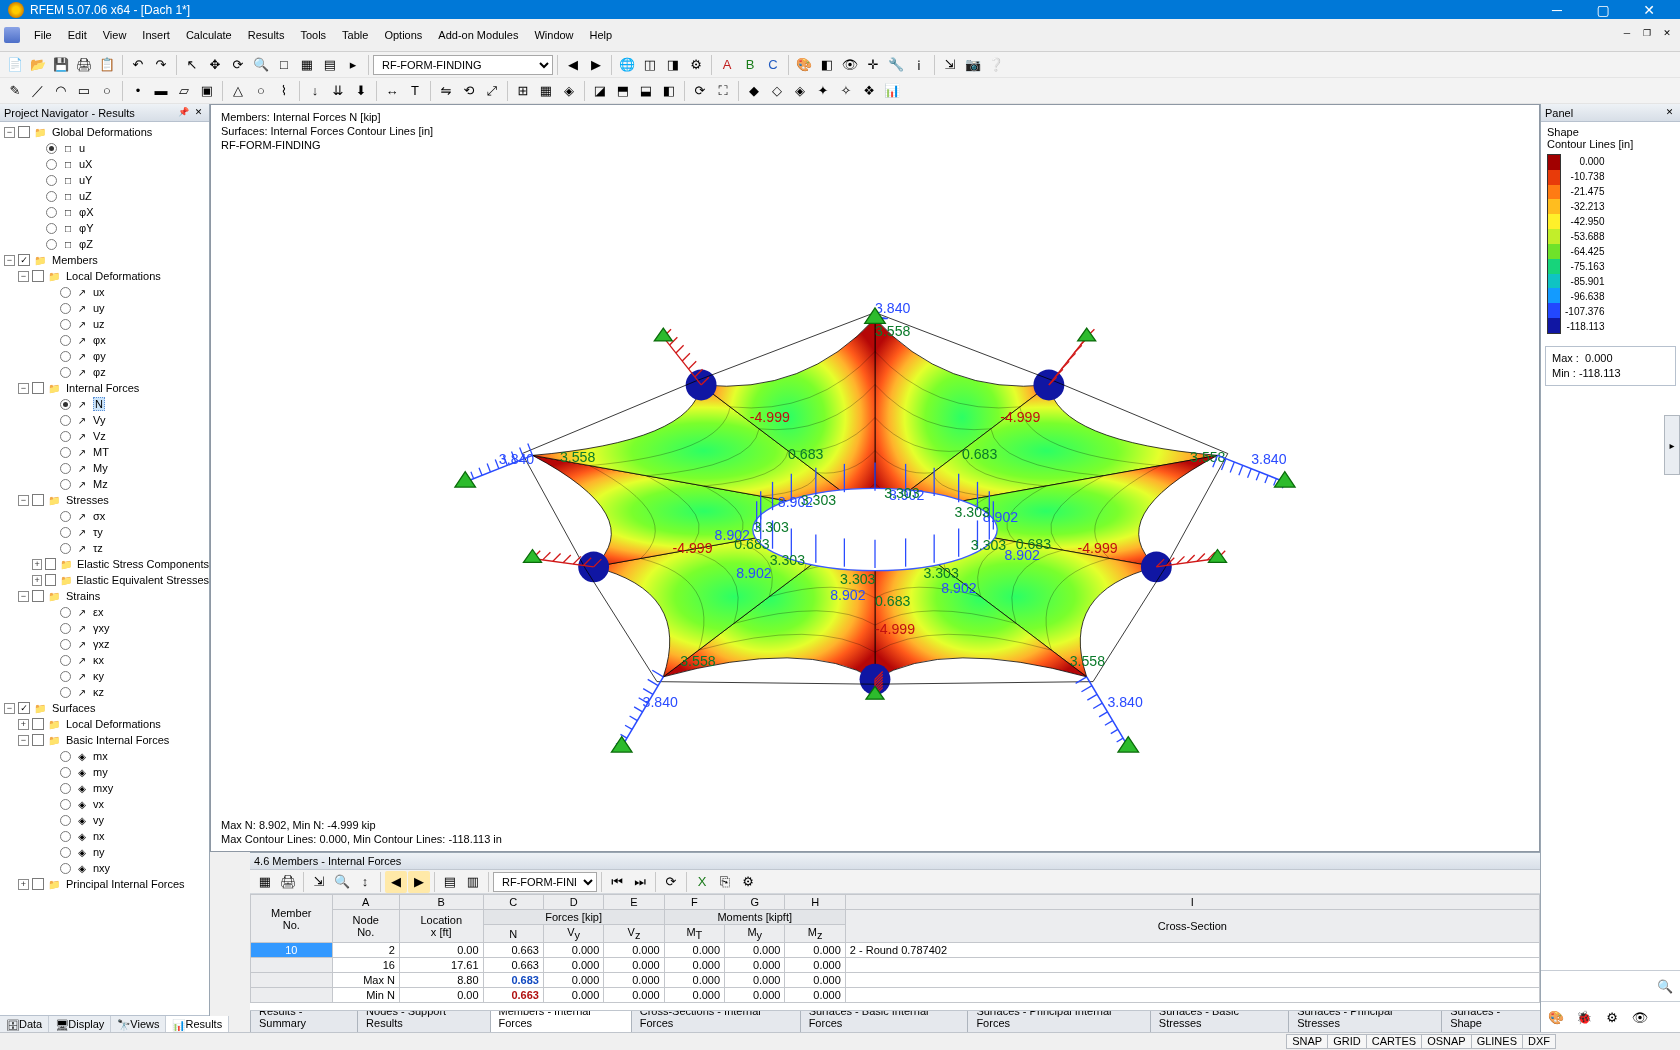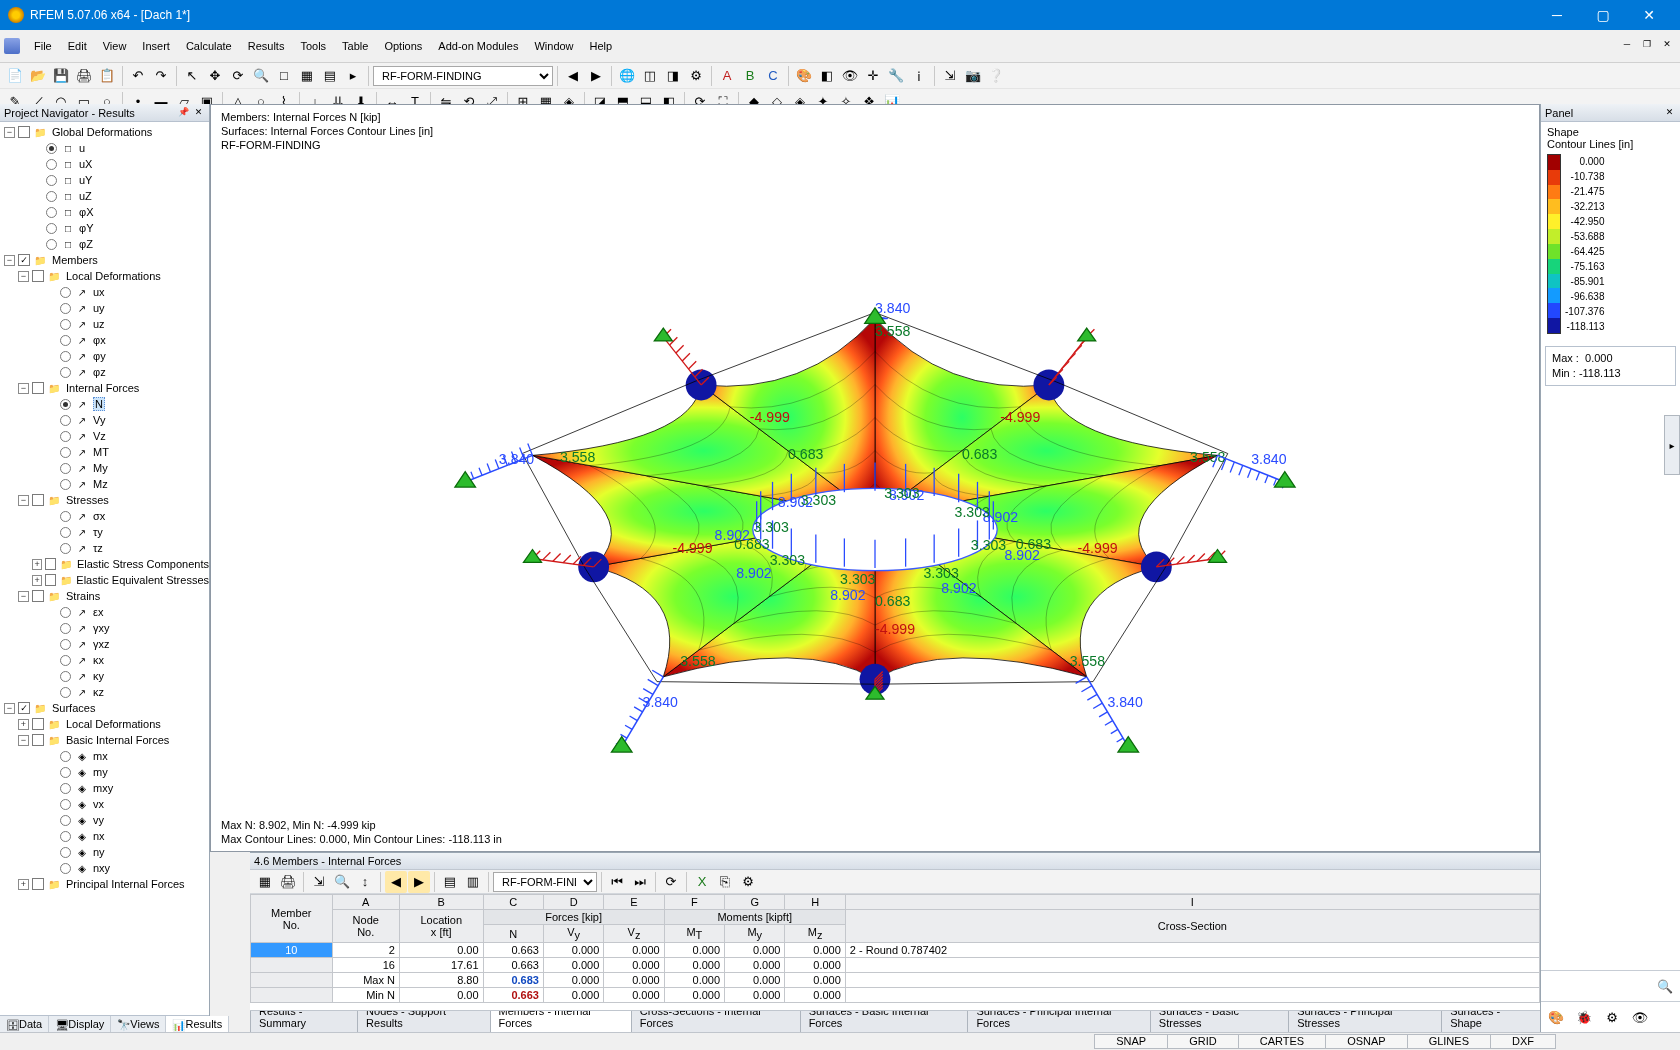--- a/index.html
+++ b/index.html
@@ -1,19 +1,19 @@
 <!DOCTYPE html>
 <html><head>
 <meta charset="utf-8">
 <style>
 * { box-sizing: border-box; margin: 0; padding: 0; font-family: "Segoe UI", Tahoma, sans-serif; font-size: 11px; }
 html, body { width: 100%; height: 100%; overflow: hidden; background: #f0f0f0; }
 
 
-.titlebar { height: 30px; background: #0078d7; color: #fff; display: flex; align-items: center; padding: 0 8px; }
+.titlebar { height: 19px; background: #0078d7; color: #fff; display: flex; align-items: center; padding: 0 8px; }
 .titlebar .app-icon { width: 16px; height: 16px; background: radial-gradient(circle,#ffcc00 30%,#d08000 70%); border-radius: 50%; margin-right: 6px; }
 .titlebar .title { flex: 1; font-size: 12px; }
 .titlebar .win-controls { display: flex; gap: 0; }
 .titlebar .win-btn { width: 46px; height: 30px; display: flex; align-items: center; justify-content: center; font-size: 14px; cursor: pointer; }
 
 
 .menubar { height: 22px; background: #f0f0f0; display: flex; align-items: center; padding: 16px 4px; border-bottom: 1px solid #d0d0d0; }
 .menubar .menu-icon { width: 16px; height: 16px; margin-right: 6px; background: linear-gradient(#8aa3e6,#4d6fc8); border-radius: 2px; }
 .menubar .menu-item { padding: 2px 8px; cursor: pointer; }
 .menubar .menu-item:first-letter { text-decoration: underline; }
@@ -84,21 +84,21 @@
 table.grid .rowhdr { background:#ecedef; }
 table.grid .rowhdr.active { background:#3399ff; color:#fff; }
 table.grid .bluebold { color:#1149c0; font-weight:bold; }
 table.grid .redbold { color:#b01010; font-weight:bold; }
 .results-tabs { height:22px; display:flex; background:#e9edf2; border-top:1px solid #c0c6ce; overflow:hidden; align-items:flex-end;justify-content:center; }
 .res-tab { padding:3px 8px; border:1px solid #adb4bd; border-bottom:none; background:#e5e8ed; margin-right:-1px; font-size:11px; cursor:pointer; border-radius:3px 3px 0 0; }
 .res-tab.active { background:#fff; }
 
 
 .statusbar { position:absolute; bottom:0; left:0; right:0; height:18px; background:#f0f0f0; border-top:1px solid #c0c5cc; display:flex; align-items:center; font-size:11px; padding:0 4px; }
-.statusbar .sb-cell { border:1px solid #b6bbc2; padding:0 21px; height:15px; line-height:13px; margin-left:-1px; background:#f6f6f6; }
+.statusbar .sb-cell { border:1px solid #b6bbc2; padding:0 5px; height:15px; line-height:13px; margin-left:-1px; background:#f6f6f6; }
 .statusbar .sb-flex { flex:1; }
 
 
 .side-tab-stub { position:absolute; right:0; top:415px; width:16px; height:60px; writing-mode:vertical-rl; background:#e9edf2; border:1px solid #b0b7bf; font-size:10px; display:flex; align-items:center; justify-content:center; cursor:pointer; }
 </style>
 </head>
 <body>
 
 <div class="titlebar">
   <span class="app-icon"></span>

